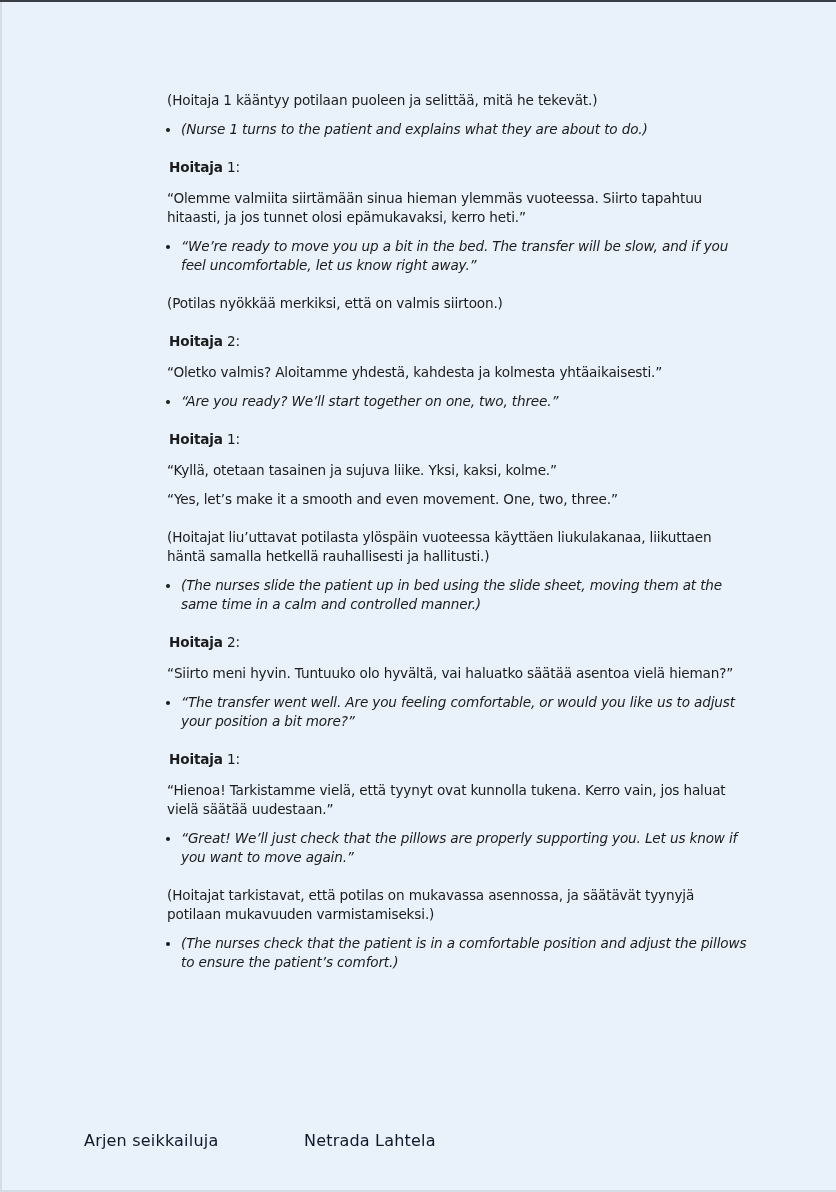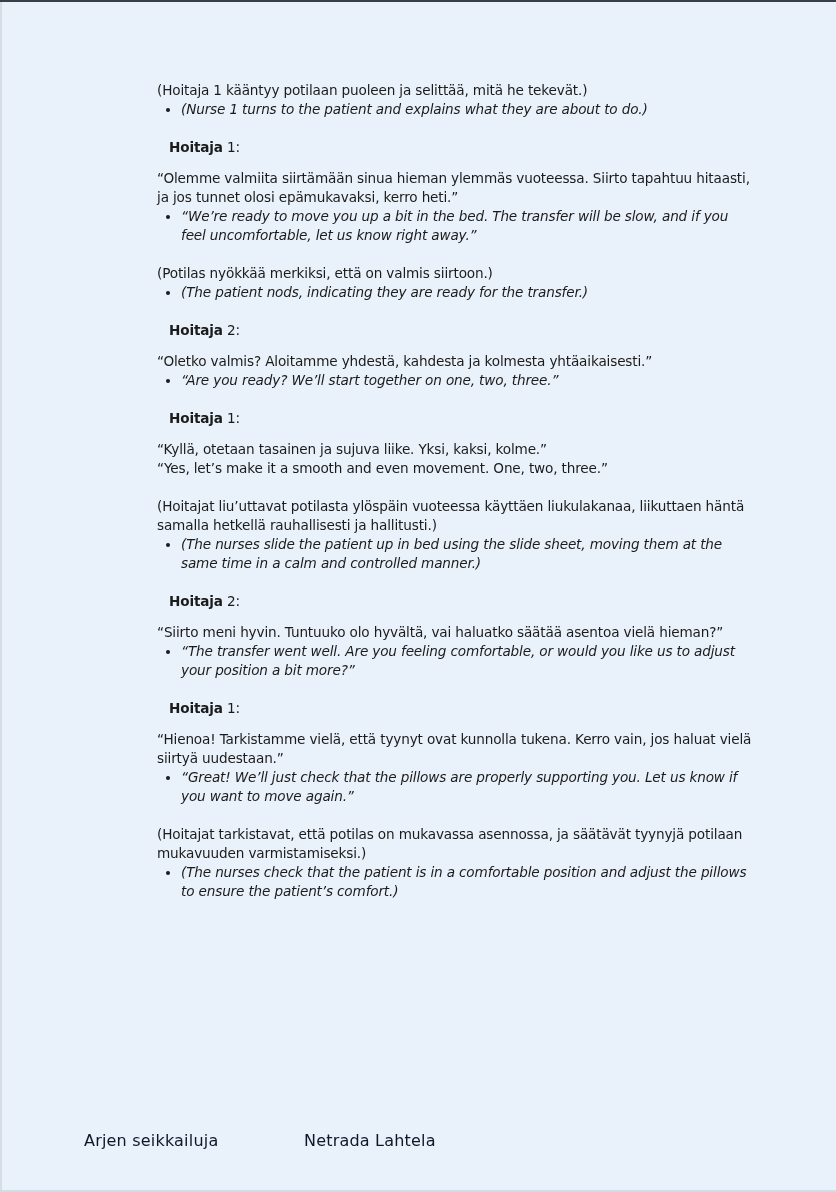--- a/index.html
+++ b/index.html
@@ -30,21 +30,21 @@
     .content {
       position: absolute;
       left: 157px;
       top: 81px;
       width: 600px;
       font-size: 13.6px;
       line-height: 19px;
       letter-spacing: -0.15px;
     }
     .block { margin-bottom: 19px; }
-    .para { margin: 0; }
+    .para { margin: 10px; }
     .speaker { margin: 12px; }
     .speaker b { font-weight: bold; }
     ul.tr {
       margin: 0;
       padding: 0 0 0 24px;
       list-style: none;
     }
     ul.tr li {
       position: relative;
       font-style: italic;
@@ -89,23 +89,20 @@
   <div class="block">
     <p class="speaker"><b>Hoitaja</b><span> 1:</span></p>
     <p class="para">“Olemme valmiita siirtämään sinua hieman ylemmäs vuoteessa. Siirto tapahtuu hitaasti, ja jos tunnet olosi epämukavaksi, kerro heti.”</p>
     <ul class="tr">
       <li>“We’re ready to move you up a bit in the bed. The transfer will be slow, and if you feel uncomfortable, let us know right away.”</li>
     </ul>
   </div>
 
   <div class="block">
     <p class="para">(Potilas nyökkää merkiksi, että on valmis siirtoon.)</p>
-    <ul class="tr">
-      <li>(The patient nods, indicating they are ready for the transfer.)</li>
-    </ul>
   </div>
 
   <div class="block">
     <p class="speaker"><b>Hoitaja</b><span> 2:</span></p>
     <p class="para">“Oletko valmis? Aloitamme yhdestä, kahdesta ja kolmesta yhtäaikaisesti.”</p>
     <ul class="tr">
       <li>“Are you ready? We’ll start together on one, two, three.”</li>
     </ul>
   </div>
 
@@ -126,21 +123,21 @@
     <p class="speaker"><b>Hoitaja</b><span> 2:</span></p>
     <p class="para">“Siirto meni hyvin. Tuntuuko olo hyvältä, vai haluatko säätää asentoa vielä hieman?”</p>
     <ul class="tr">
       <li>“The transfer went well. Are you feeling comfortable, or would you like us to adjust your position a bit more?”</li>
     </ul>
   </div>
 
 
   <div class="block">
     <p class="speaker"><b>Hoitaja</b><span> 1:</span></p>
-    <p class="para">“Hienoa! Tarkistamme vielä, että tyynyt ovat kunnolla tukena. Kerro vain, jos haluat vielä siirtyä uudestaan.”</p>
+    <p class="para">“Hienoa! Tarkistamme vielä, että tyynyt ovat kunnolla tukena. Kerro vain, jos haluat vielä säätää uudestaan.”</p>
     <ul class="tr">
       <li>“Great! We’ll just check that the pillows are properly supporting you. Let us know if you want to move again.”</li>
     </ul>
   </div>
 
   <div class="block">
     <p class="para">(Hoitajat tarkistavat, että potilas on mukavassa asennossa, ja säätävät tyynyjä potilaan mukavuuden varmistamiseksi.)</p>
     <ul class="tr">
       <li>(The nurses check that the patient is in a comfortable position and adjust the pillows to ensure the patient’s comfort.)</li>
     </ul>

